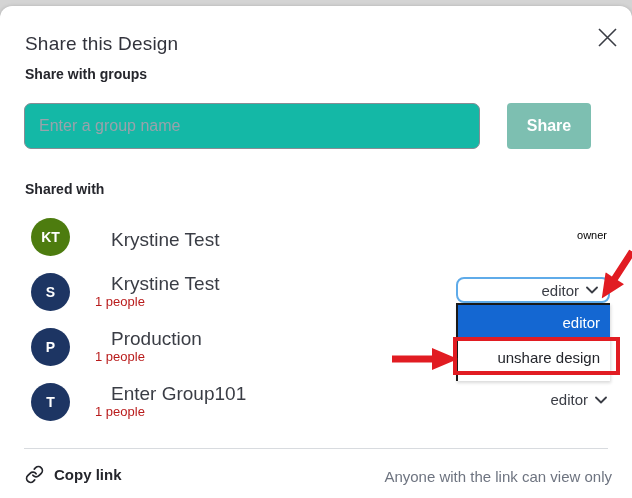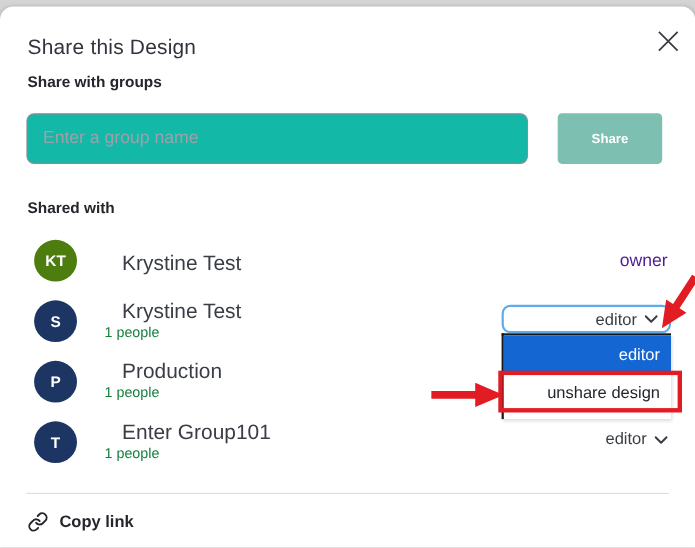--- a/index.html
+++ b/index.html
@@ -38,39 +38,39 @@
   .group-input {
     left: 24px; top: 97px; width: 456px; height: 46px;
     border: 1px solid #878d95; border-radius: 7px;
     font-size: 16px; color: #32333c; padding: 0 14px;
     font-family: "Liberation Sans", sans-serif;
     outline: none; background: #14b8a6;
   }
   .group-input::placeholder { color: #9aa2ab; }
 
   .share-btn {
-    left: 507px; top: 97px; width: 95px; height: 46px;
+    left: 507px; top: 97px; width: 84px; height: 46px;
     background: #7dbfb1; border: none; border-radius: 4px;
-    color: #ffffff; font-size: 12px; font-weight: 700;
+    color: #ffffff; font-size: 16px; font-weight: 700;
     font-family: "Liberation Sans", sans-serif;
     display: flex; align-items: center; justify-content: center;
     cursor: pointer;
   }
 
   .avatar {
     width: 39px; height: 38px; border-radius: 50%;
     display: flex; align-items: center; justify-content: center;
     color: #fff; font-weight: 700; font-size: 14px;
   }
   .avatar.slate { background: #4d7c0f; }
   .avatar.navy  { background: #1d3563; }
 
   .member-name { font-size: 19px; color: #3a3d45; margin-left: 16px; }
-  .member-sub  { font-size: 13px; color: #15803d; margin-top: 2px; }
-  .role-text   { font-size: 16px; color: #4c1d95; }
+  .member-sub  { font-size: 13px; color: #b91c1c; margin-top: 2px; }
+  .role-text   { font-size: 11px; color: #000000; }
   .role-dd {
     display: flex; align-items: center; gap: 7px;
     font-size: 15px; color: #3a3d45; cursor: pointer;
   }
 
   
   .dd-button {
     left: 456px; top: 271px; width: 154px; height: 26px;
     border: 2px solid #5fabe9; border-radius: 8px;
     background: #fff; display: flex; align-items: center;
@@ -198,14 +198,15 @@
   <div class="abs copy-link">
     <span>
       <svg width="19" height="19" viewBox="0 0 24 24" fill="none" stroke="#25262c" stroke-width="2.2" stroke-linecap="round" stroke-linejoin="round">
         <path d="M10 13a5 5 0 0 0 7.54.54l3-3a5 5 0 0 0-7.07-7.07l-1.72 1.71"></path>
         <path d="M14 11a5 5 0 0 0-7.54-.54l-3 3a5 5 0 0 0 7.07 7.07l1.71-1.71"></path>
       </svg>
     </span>
     <span class="copy-link-label">Copy link</span>
   </div>
 
+  <div class="abs perm-note">Anyone with the link can view only</div>
 
 </div>
 
 </body></html>

